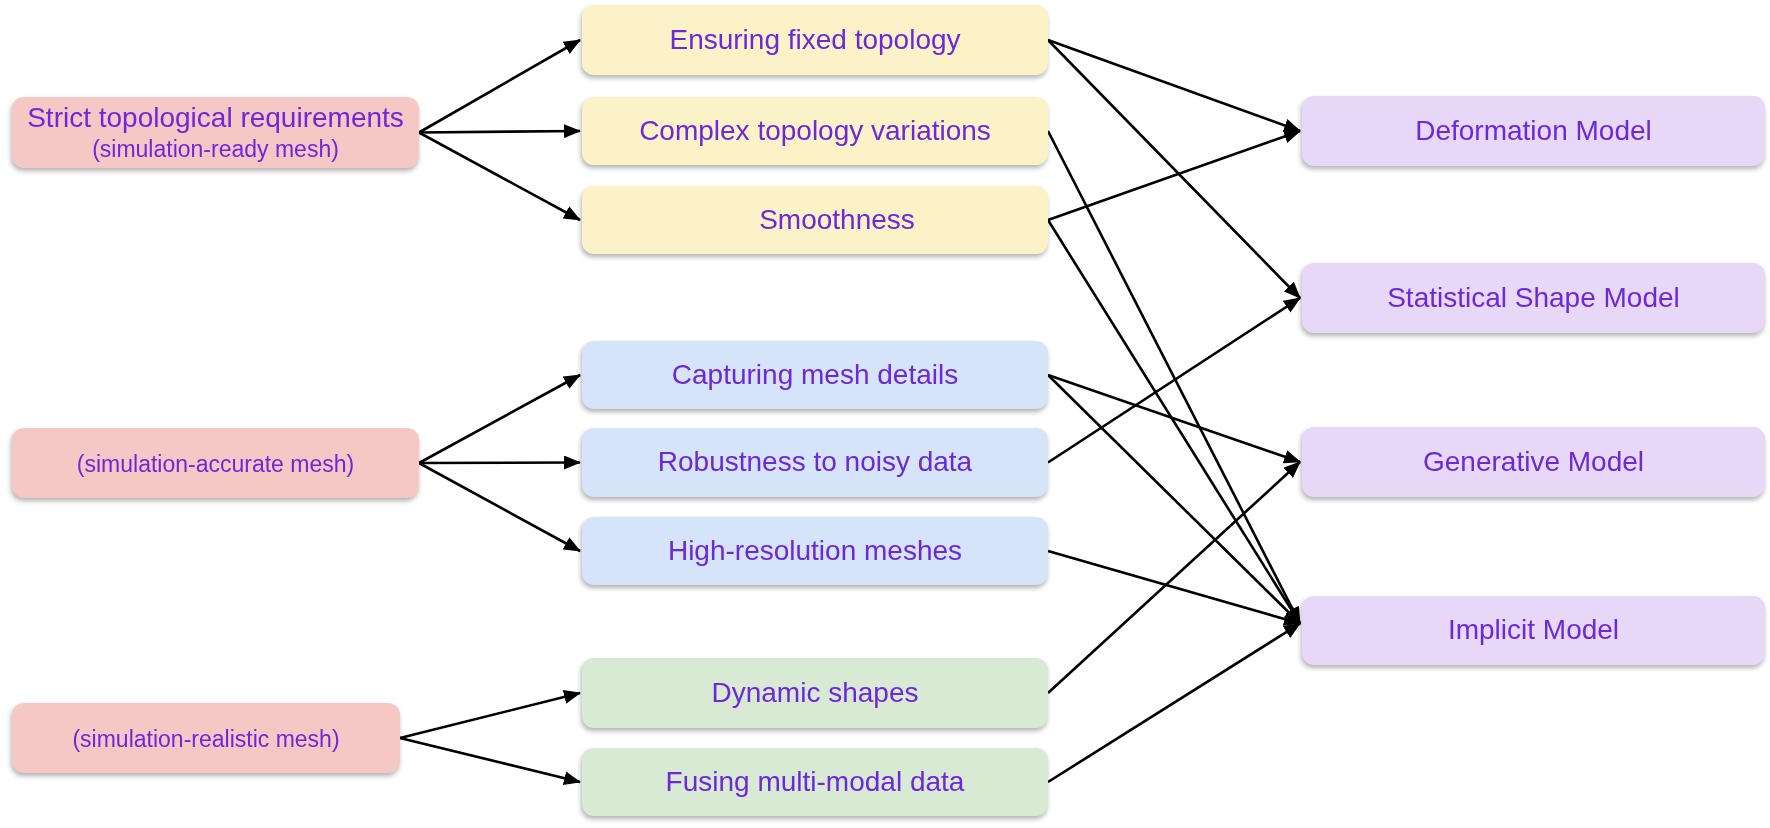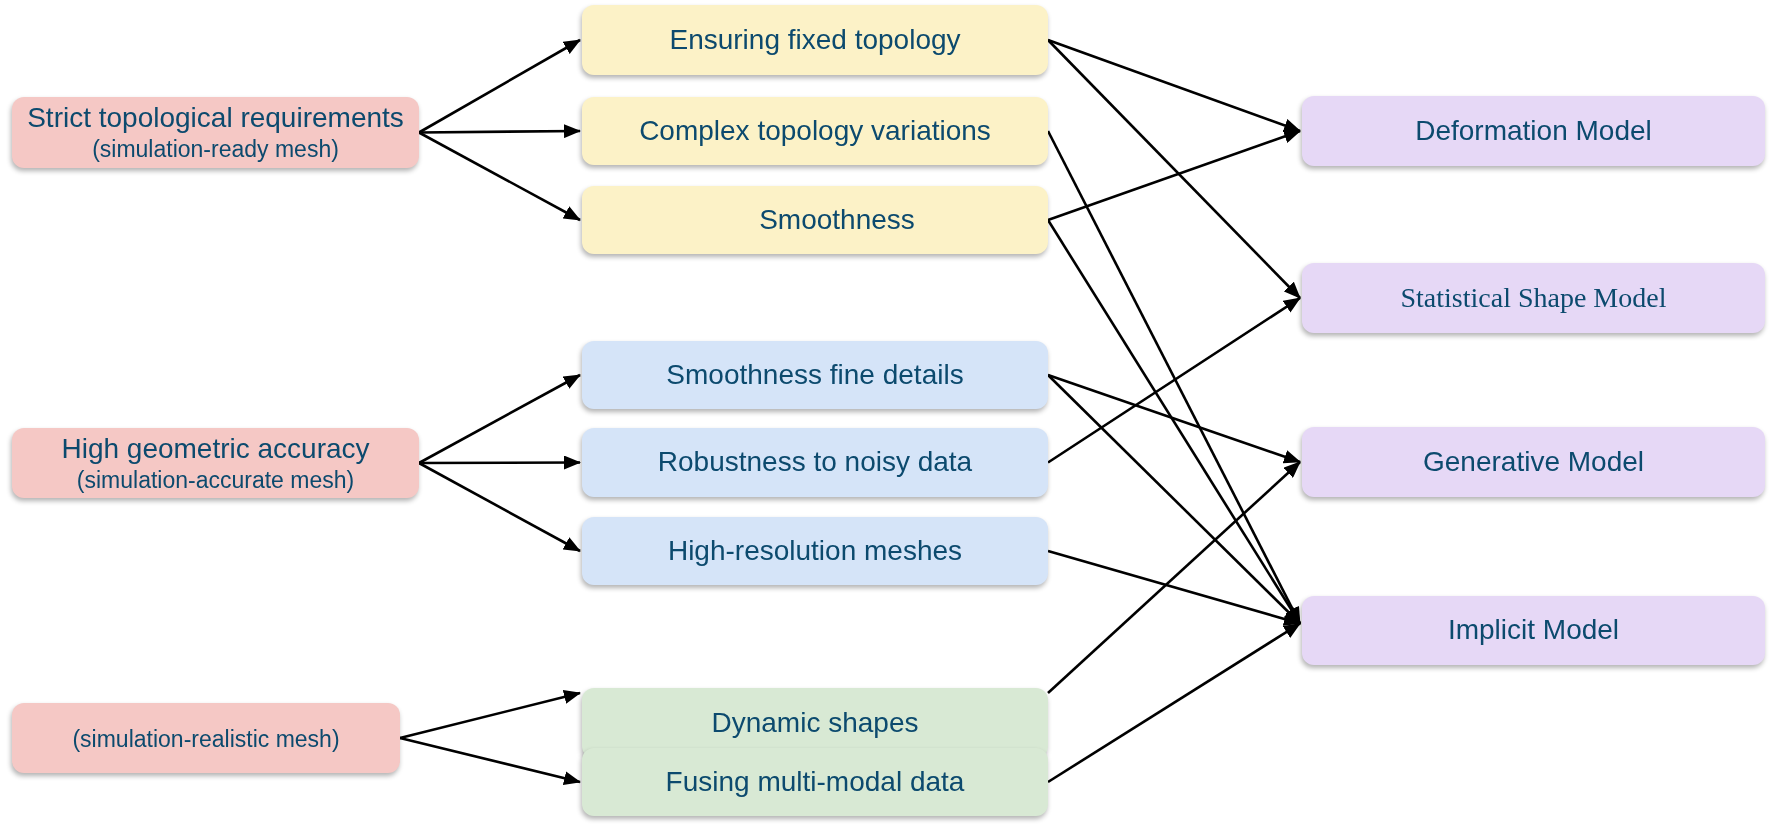--- a/index.html
+++ b/index.html
@@ -10,21 +10,21 @@
     font-family:"Liberation Sans", sans-serif;
     overflow:hidden;
   }
   #edge-layer{position:absolute;left:0;top:0;width:1770px;height:828px;}
   #edge-layer line{stroke:#000;stroke-width:2.6px;}
   .node{
     position:absolute;
     display:flex;flex-direction:column;align-items:center;justify-content:center;
     border-radius:12px;
     box-shadow:-1px 3px 5px rgba(0,0,0,0.30);
-    color:#0c4a6e;
+    color:#6d28d9;
     text-align:center;
     line-height:1.15;
     box-sizing:border-box;
   }
   .node .label{font-size:28px;}
   .node .sublabel{font-size:23px;margin-top:2px;}
 </style>
 </head>
 <body>
 
@@ -56,54 +56,53 @@
         <line x1="1048" y1="693" x2="1300" y2="462" marker-end="url(#arrowhead)" stroke="#000000"></line>
         <line x1="1048" y1="782" x2="1300" y2="623.5" marker-end="url(#arrowhead)" stroke="#000000"></line>
       </g>
   </svg>
   <div id="nodes">
       <div class="node" style="left: 12px; top: 97px; width: 407px; height: 71px; background: rgb(245, 200, 197);">
         <div class="label">Strict topological requirements</div>
         <div class="sublabel">(simulation-ready mesh)</div>
       </div>
       <div class="node" style="left: 12px; top: 428px; width: 407px; height: 70px; background: rgb(245, 200, 197);">
-        <div class="label">High geometric accuracy</div>
         <div class="sublabel">(simulation-accurate mesh)</div>
       </div>
       <div class="node" style="left: 12px; top: 703px; width: 388px; height: 70px; background: rgb(245, 200, 197);">
         <div class="sublabel">(simulation-realistic mesh)</div>
       </div>
       <div class="node" style="left: 582px; top: 5px; width: 466px; height: 70px; background: rgb(252, 242, 199);">
         <div class="label">Ensuring fixed topology</div>
       </div>
       <div class="node" style="left: 582px; top: 97px; width: 466px; height: 68px; background: rgb(252, 242, 199);">
         <div class="label">Complex topology variations</div>
       </div>
       <div class="node" style="left: 582px; top: 186px; width: 466px; height: 68px; background: rgb(252, 242, 199); padding-left: 44px;">
         <div class="label">Smoothness</div>
       </div>
       <div class="node" style="left: 582px; top: 341px; width: 466px; height: 68px; background: rgb(213, 228, 248);">
-        <div class="label">Smoothness fine details</div>
+        <div class="label">Capturing mesh details</div>
       </div>
       <div class="node" style="left: 582px; top: 428px; width: 466px; height: 69px; background: rgb(213, 228, 248);">
         <div class="label">Robustness to noisy data</div>
       </div>
       <div class="node" style="left: 582px; top: 517px; width: 466px; height: 68px; background: rgb(213, 228, 248); text-align: center;">
         <div class="label">High-resolution meshes</div>
       </div>
-      <div class="node" style="left: 582px; top: 658px; width: 466px; height: 70px; background: rgb(216, 233, 212); margin-top: 30px;">
+      <div class="node" style="left: 582px; top: 658px; width: 466px; height: 70px; background: rgb(216, 233, 212);">
         <div class="label">Dynamic shapes</div>
       </div>
       <div class="node" style="left: 582px; top: 748px; width: 466px; height: 68px; background: rgb(216, 233, 212);">
         <div class="label">Fusing multi-modal data</div>
       </div>
       <div class="node" style="left: 1302px; top: 96px; width: 463px; height: 70px; background: rgb(230, 216, 246);">
         <div class="label">Deformation Model</div>
       </div>
-      <div class="node" style="left: 1302px; top: 263px; width: 463px; height: 70px; background: rgb(230, 216, 246); font-family: Liberation Serif, serif;">
+      <div class="node" style="left: 1302px; top: 263px; width: 463px; height: 70px; background: rgb(230, 216, 246);">
         <div class="label">Statistical Shape Model</div>
       </div>
       <div class="node" style="left: 1302px; top: 427px; width: 463px; height: 70px; background: rgb(230, 216, 246);">
         <div class="label">Generative Model</div>
       </div>
       <div class="node" style="left: 1302px; top: 589px; width: 463px; height: 69px; background: rgb(230, 216, 246); margin-top: 7px;">
         <div class="label">Implicit Model</div>
       </div>
     </div>
 </div>

